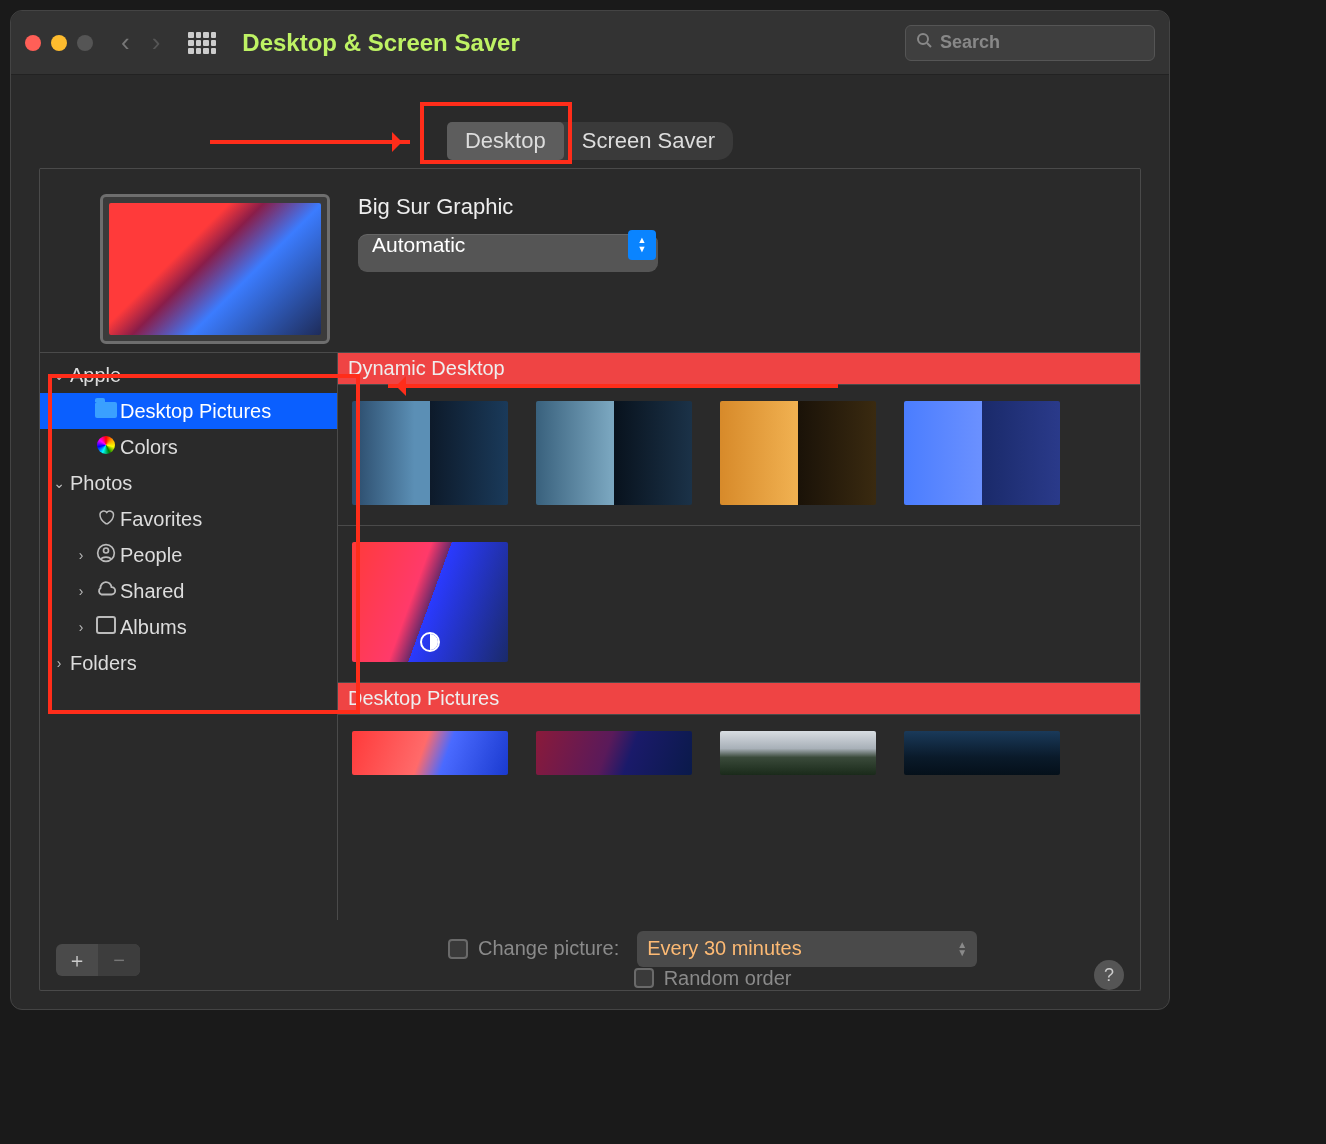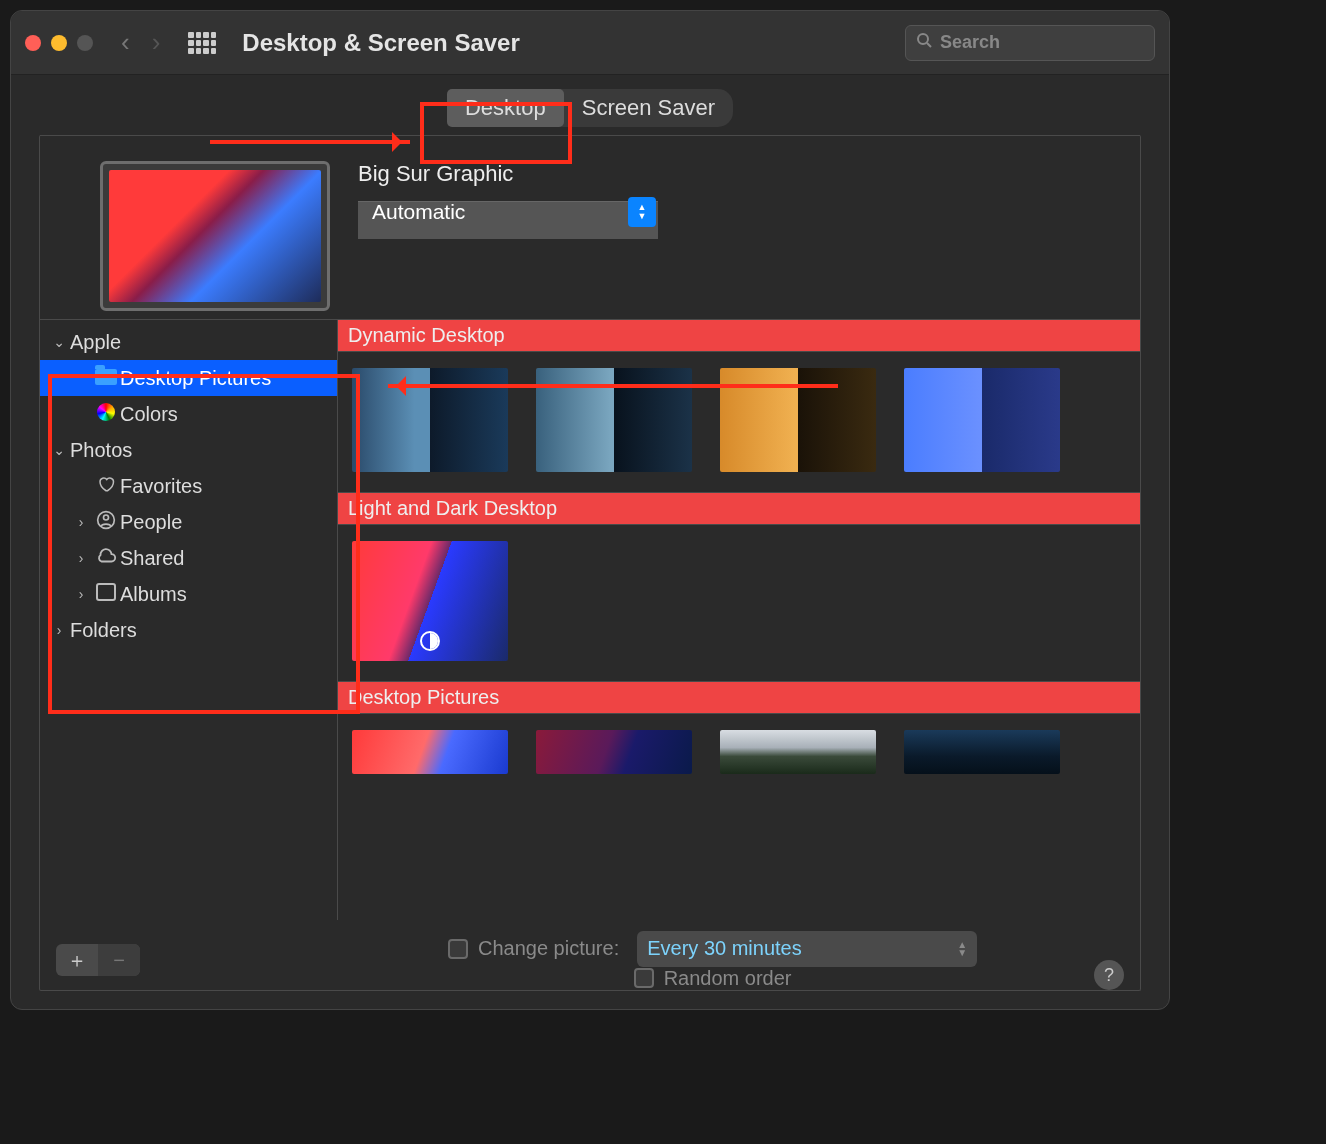--- a/index.html
+++ b/index.html
@@ -32,44 +32,44 @@
     height: 64px;
   }
   .traffic { display: flex; gap: 10px; margin-right: 28px; }
   .dot { width: 16px; height: 16px; border-radius: 50%; }
   .dot.red { background: #ff5f57; }
   .dot.yellow { background: #febc2e; }
   .dot.gray { background: #555; }
   .nav-arrows { display: flex; gap: 22px; margin-right: 28px; color: #777; font-size: 26px;}
   .grid-icon { width: 28px; height: 22px; display: grid; grid-template-columns: repeat(4,1fr); grid-template-rows: repeat(3,1fr); gap: 2px; margin-right: 26px;}
   .grid-icon span { background: #ccc; display:block; border-radius:1px;}
-  .title { font-size: 24px; font-weight: 700; color: #e5e5e5; }
+  .title { font-size: 24px; font-weight: 700; color: #bef264; }
   .title-spacer { flex: 1; }
   .search-box { display: flex; align-items: center; background: #3f3f3f; border: 1px solid #555; border-radius: 6px; padding: 4px 10px; width: 250px; height: 36px;}
   .search-box .mag { color: #888; margin-right: 8px; font-size: 18px;}
   .search-box input { background: transparent; border: none; color: #ccc; font-size: 18px; outline: none; width: 100%; font-weight: bold;}
   .search-box input::placeholder { color: #888; }
 
   .tabs-row { display: flex; justify-content: center; padding: 14px 0 8px 0; position: relative;}
-  .seg-control { display: flex; background: #3a3a3a; border-radius: 15px; overflow: visible; position: relative;}
+  .seg-control { display: flex; background: #3a3a3a; border-radius: 15px; overflow: visible; position: relative; margin-top: 33px;}
   .seg-item { padding: 6px 18px; font-size: 22px; color: #ddd; cursor: pointer;}
   .seg-item.active { background: #5d5d5d; border-radius: 5px;}
   .red-box { border: 4px solid #ff2d1a; position: absolute; pointer-events: none;}
   .red-box.tab-box { left: 420px; top: 102px; width: 152px; height: 62px;}
 
   .content { flex: 1; padding: 0 28px 18px 28px; display: flex; flex-direction: column;}
   .panel-border { border: 1px solid #4a4a4a; border-top: none; border-radius: 2px; flex: 1; display: flex; flex-direction: column; position: relative;}
   .panel-border::before{content:"";position:absolute;left:0;right:0;top:0;border-top:1px solid #4a4a4a;}
 
   .upper { padding: 26px 16px 8px 60px; display: flex; gap: 28px; }
   .preview-tile { width: 230px; height: 150px; border: 3px solid #6e6e6e; border-radius: 6px; padding: 6px; background:#3b3b3b;}
   .preview-inner { width: 100%; height: 100%; border-radius: 2px; background: linear-gradient(135deg,#ff3a3a 0%,#ff3a3a 35%,#8a1d49 45%,#3b7cff 62%,#1e2c5a 100%);}
   .upper-right { flex: 1; padding-top: 0;}
   .wall-name { font-size: 22px; color: #eee; margin-bottom: 14px;}
-  .dropdown { display: inline-flex; align-items: center; justify-content: space-between; background: #555; box-shadow: inset 0 1px 0 rgba(255,255,255,.1); border-radius: 0; padding: 4px 0 20px 14px; width: 300px; height: 38px;}
+  .dropdown { display: inline-flex; align-items: center; justify-content: space-between; background: #555; box-shadow: inset 0 1px 0 rgba(255,255,255,.1); border-radius: 9px; padding: 4px 0 20px 14px; width: 300px; height: 38px;}
   .dropdown span { font-size: 21px; color: #fff;}
   .dd-arrows { width: 28px; height: 30px; background: #0a84ff; border-radius: 4px; margin-right: 2px; display:flex; flex-direction:column; align-items:center; justify-content:center; color:#fff; font-size:9px; line-height:9px;}
 
   .lower { flex: 1; display: flex; position: relative; border-top: 1px solid #4a4a4a;}
   .sidebar { width: 298px; border-right: 1px solid #4a4a4a; padding-top: 4px; position: relative;}
   .tree-row { display: flex; align-items: center; height: 36px; font-size: 20px; color: #ddd; padding-left: 8px; cursor:pointer;}
   .tree-row .disclosure { width: 22px; text-align: center; color: #bbb; font-size: 14px;}
   .tree-row .icon-slot { width: 28px; text-align: center;}
   .tree-row.indent1 { padding-left: 30px;}
   .tree-row.indent2 { padding-left: 52px;}
@@ -103,21 +103,21 @@
 
   .bottombar { display: flex; align-items: center; padding: 10px 16px 0 16px; gap: 14px;}
   .add-remove { display: flex; background: #4a4a4a; border-radius: 6px; overflow: hidden;}
   .add-remove div { width: 42px; height: 32px; display:flex;align-items:center;justify-content:center;color:#ccc;font-size:20px;}
   .add-remove div.minus{color:#777;background:#3d3d3d;}
   .bb-spacer{width:280px;}
   .check-row { display: flex; align-items: center; gap: 10px;}
   .chk { width: 20px; height: 20px; border: 2px solid #6a6a6a; border-radius: 4px; background:#3a3a3a;}
   .chk-label{color:#8a8a8a;font-size:20px;}
   .interval-dd{display:flex;align-items:center;justify-content:space-between;background:#4a4a4a;border-radius:6px;padding:4px 10px;width:340px;height:36px;margin-left:18px;}
-  .interval-dd span{color:#7dd3fc;font-size:20px;}
+  .interval-dd span{color:#fdba74;font-size:20px;}
   .interval-dd .mini-arrows{color:#8a8a8a;font-size:10px;display:flex;flex-direction:column;line-height:8px;}
   .help-btn{margin-left:auto;width:30px;height:30px;border-radius:50%;background:#555;color:#ccc;display:flex;align-items:center;justify-content:center;font-size:18px;margin-top:30px;}
 
   
   .arrow-right { position:absolute; height:4px; background:#ff2d1a;}
   .arrow-right::after{content:"";position:absolute;right:-2px;top:-8px;border:10px solid transparent;border-left-color:#ff2d1a;}
   .arrow-left { position:absolute; height:4px; background:#ff2d1a;}
   .arrow-left::after{content:"";position:absolute;left:-2px;top:-8px;border:10px solid transparent;border-right-color:#ff2d1a;}
   .arrow1{left:210px; top:140px; width:200px;}
   .arrow2{left:388px; top:384px; width:450px;}
@@ -248,21 +248,20 @@
         </div>
 
         <div class="gallery">
           <div class="section-header">Dynamic Desktop</div>
           <div class="thumb-row">
             <div class="thumb t-catalina"></div>
             <div class="thumb t-island"></div>
             <div class="thumb t-mojave"></div>
             <div class="thumb t-sky"></div>
           </div>
-          <div class="section-header">Light and Dark Desktop</div>
           <div class="thumb-row">
             <div class="thumb big t-bigsur">
                 <div class="half-badge"></div>
               </div>
           </div>
           <div class="section-header">Desktop Pictures</div>
           <div class="thumb-row last">
             <div class="thumb partial t-bs-light"></div>
             <div class="thumb partial t-bs-dark"></div>
             <div class="thumb partial t-aerial"></div>

